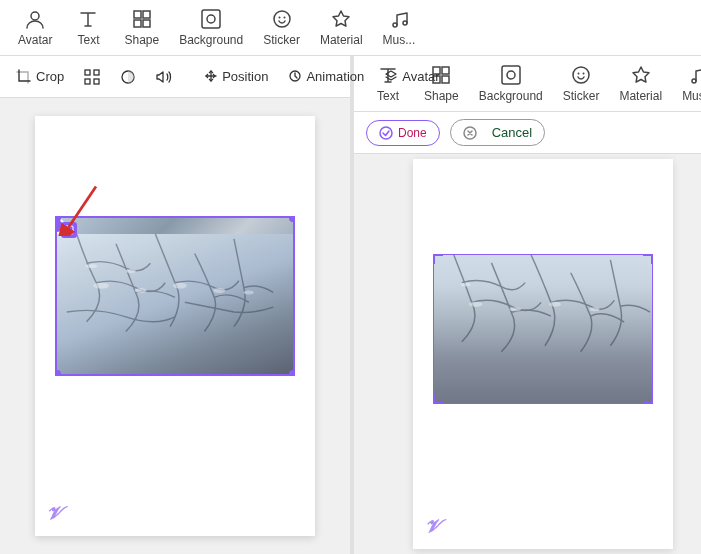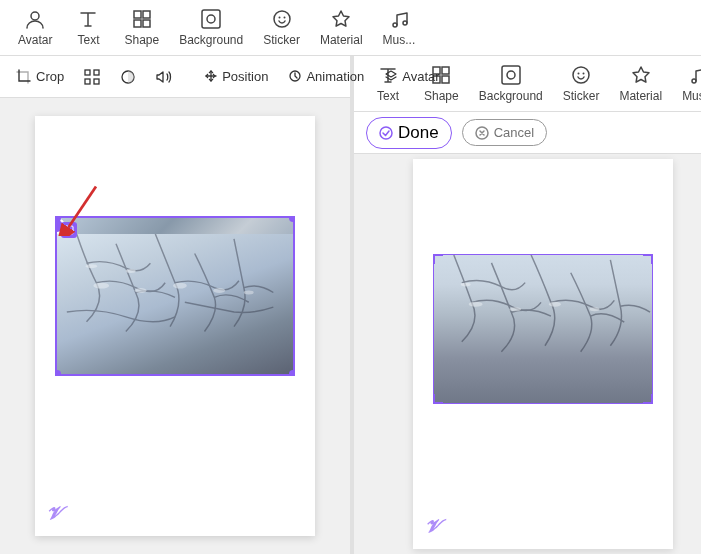--- a/index.html
+++ b/index.html
@@ -197,34 +197,34 @@
       gap: 10px;
       flex-shrink: 0;
     }
     .done-btn {
       display: flex;
       align-items: center;
       gap: 5px;
       padding: 5px 12px;
       border: 1.5px solid #8b5cf6;
       border-radius: 20px;
-      color: #000000;
-      font-size: 17px;
+      color: #be185d;
+      font-size: 12px;
       background: none;
       cursor: pointer;
       font-weight: 500;
     }
     .cancel-btn {
       display: flex;
       align-items: center;
-      gap: 5px;
+      gap: 15px;
       padding: 5px 12px;
       border: 1.5px solid #999;
       border-radius: 20px;
-      color: #737373;
+      color: #14532d;
       font-size: 13px;
       background: none;
       cursor: pointer;
     }
     .right-canvas-area {
       flex: 1;
       display: flex;
       align-items: center;
       justify-content: center;
       position: relative;

